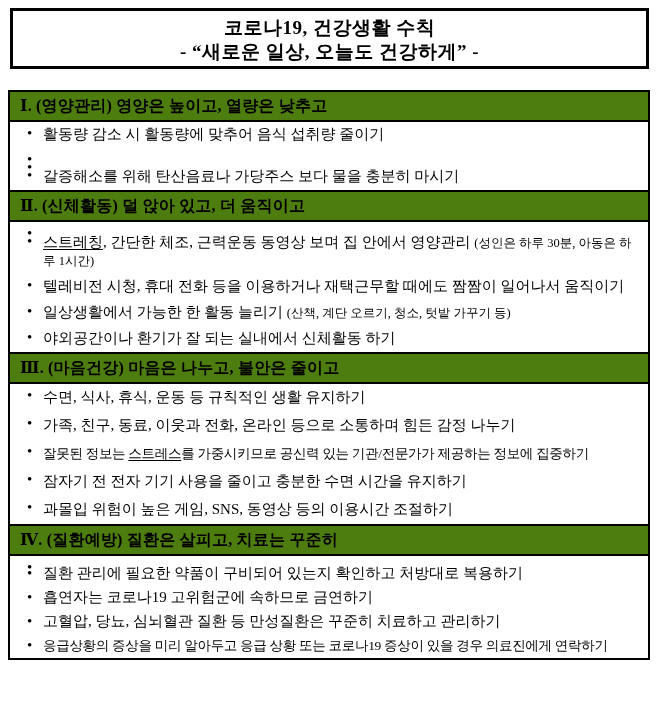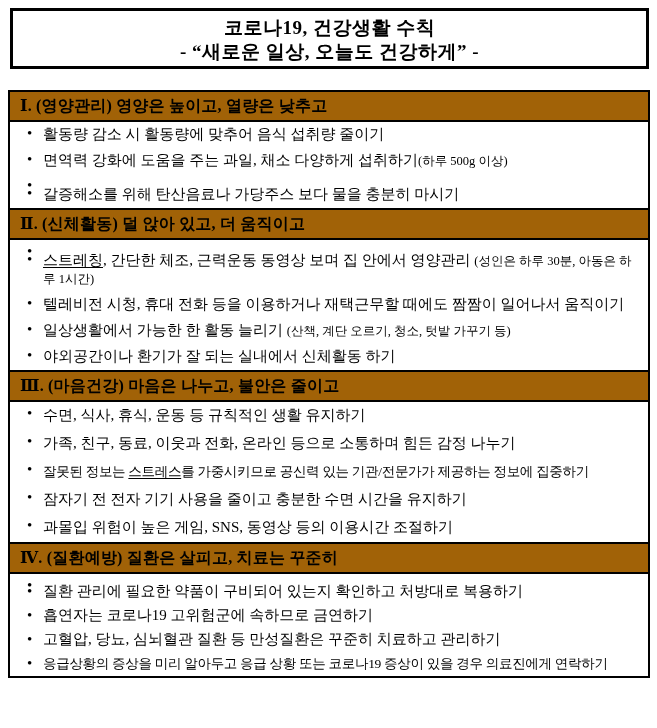--- a/index.html
+++ b/index.html
@@ -25,21 +25,21 @@
     letter-spacing:0.5px;
     white-space:nowrap;
   }
 
   
   .rules-table{
     margin:21px 7px 0 8px;
     border:2px solid #000;
   }
   .sec-header{
-    background:#a16207;
+    background:#4d7c0f;
     font-weight:bold;
     font-size:16px;
     line-height:20px;
     padding:4px 10px 4px 10px;
     border-top:2px solid #000;
     border-bottom:2px solid #000;
     letter-spacing:0.2px;
   }
   .rules-table .section:first-child .sec-header{border-top:none;}
 
@@ -75,21 +75,20 @@
 
     <div class="section">
       <div class="sec-header">Ⅰ. (영양관리) 영양은 높이고, 열량은 낮추고</div>
       <div class="sec-items s1">
         <div class="bullet">
           <span class="dot">•</span>
           <span><span>활동량 감소 시 활동량에 맞추어 음식 섭취량 줄이기</span><span class="ul"></span><span></span><span class="small"></span></span>
         </div>
         <div class="bullet">
           <span class="dot">•</span>
-          <span><span>면역력 강화에 도움을 주는 과일, 채소 다양하게 섭취하기</span><span class="ul"></span><span></span><span class="small">(하루 500g 이상)</span></span>
         </div>
         <div class="bullet">
           <span class="dot">•</span>
         </div>
         <div class="bullet">
           <span class="dot">•</span>
           <span><span>갈증해소를 위해 탄산음료나 가당주스 보다 물을 충분히 마시기</span><span class="ul"></span><span></span><span class="small"></span></span>
         </div>
       </div>
     </div>

